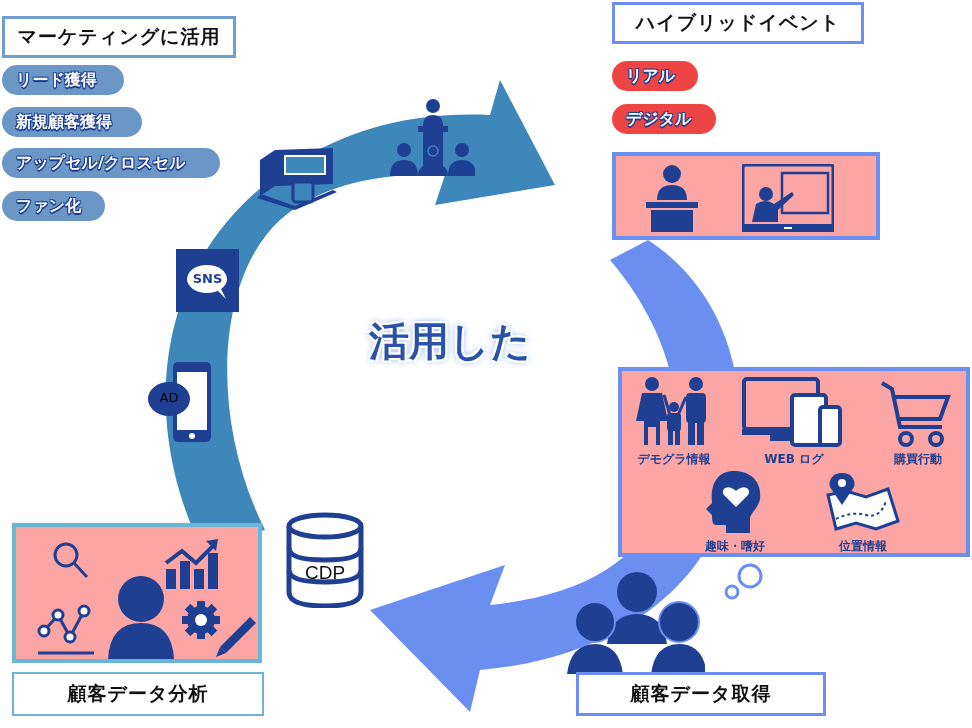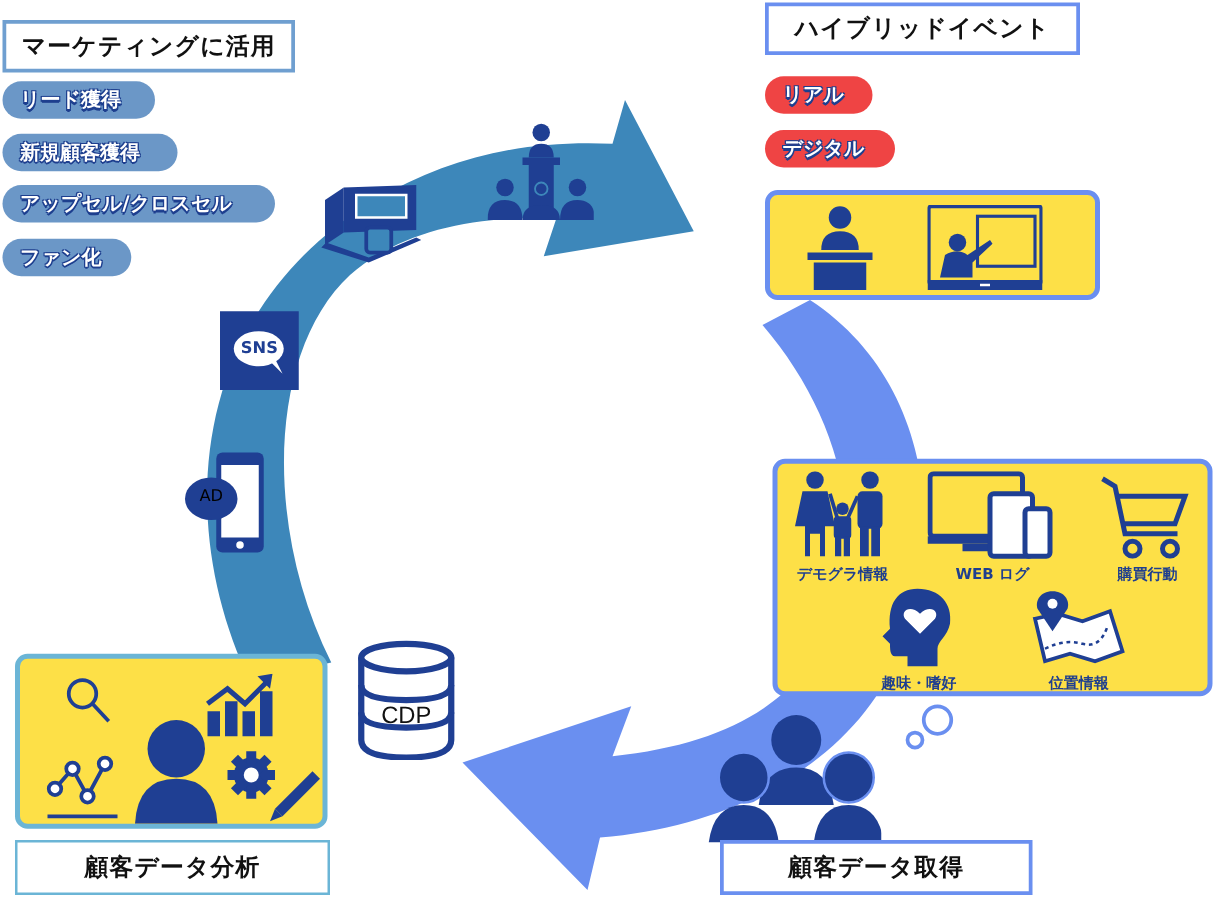--- a/index.html
+++ b/index.html
@@ -3,21 +3,21 @@
 <meta charset="utf-8">
 <style>
   html,body{margin:0;padding:0;background:#fff;}
   body{width:972px;height:728px;position:relative;overflow:hidden;font-family:"DejaVu Sans","Liberation Sans",sans-serif;}
   .abs{position:absolute;}
   .title-box{position:absolute;background:#fff;border:3px solid #6f9fd0;box-sizing:border-box;display:flex;align-items:center;justify-content:center;font-size:19px;font-weight:bold;color:#111;letter-spacing:1px;}
   .pill{position:absolute;height:30px;border-radius:15px;display:flex;align-items:center;padding:0 14px;box-sizing:border-box;color:#fff;font-weight:bold;font-size:16px;
         text-shadow:-1px -1px 0 #1e3f8f,1px -1px 0 #1e3f8f,-1px 1px 0 #1e3f8f,1px 1px 0 #1e3f8f,0 2px 0 #1e3f8f;}
   .pill.left{background:#6b97c7;}
   .pill.right{background:#ef4444;}
-  .panel{position:absolute;background:#fde047;box-sizing:border-box;border-radius:10px;padding-left:20px;}
+  .panel{position:absolute;background:#fca5a5;box-sizing:border-box;border-radius:0;padding-left:20px;}
   .icon-label{position:absolute;font-size:12px;font-weight:bold;color:#1f3f8f;text-align:center;white-space:nowrap;transform:translateX(-50%);}
   .center-text{position:absolute;left:280px;top:312px;width:340px;text-align:center;font-weight:bold;font-size:40px;line-height:58px;color:#2a52a8;
     text-shadow:-2px -2px 0 #fff,2px -2px 0 #fff,-2px 2px 0 #fff,2px 2px 0 #fff,0 0 6px #9bb8ee,0 0 8px #9bb8ee;}
 </style>
 </head>
 <body>
 
 <svg class="abs" style="left:0;top:0" width="972" height="728">
 
   <path d="M 200 545
@@ -214,13 +214,14 @@
     <ellipse cx="40" cy="14" rx="36" ry="11" fill="#fff" stroke="#1f3f93" stroke-width="5"></ellipse>
     <path d="M4 36 Q4 48 40 48 Q76 48 76 36" fill="none" stroke="#1f3f93" stroke-width="5"></path>
     <path d="M4 58 Q4 70 40 70 Q76 70 76 58" fill="none" stroke="#1f3f93" stroke-width="5"></path>
   </svg>
   <span class="abs" style="left:0;top:50px;width:80px;text-align:center;font-size:19px;color:#111;font-family:'Liberation Sans',sans-serif;">CDP</span>
 </div>
 
 <div class="title-box" style="left:12px;top:672px;width:252px;height:44px;border-color:#6bb5d6;border-width:2px;">顧客データ分析</div>
 
 <div class="center-text">
+  <div>活用した</div>
 </div>
 
 </body></html>

